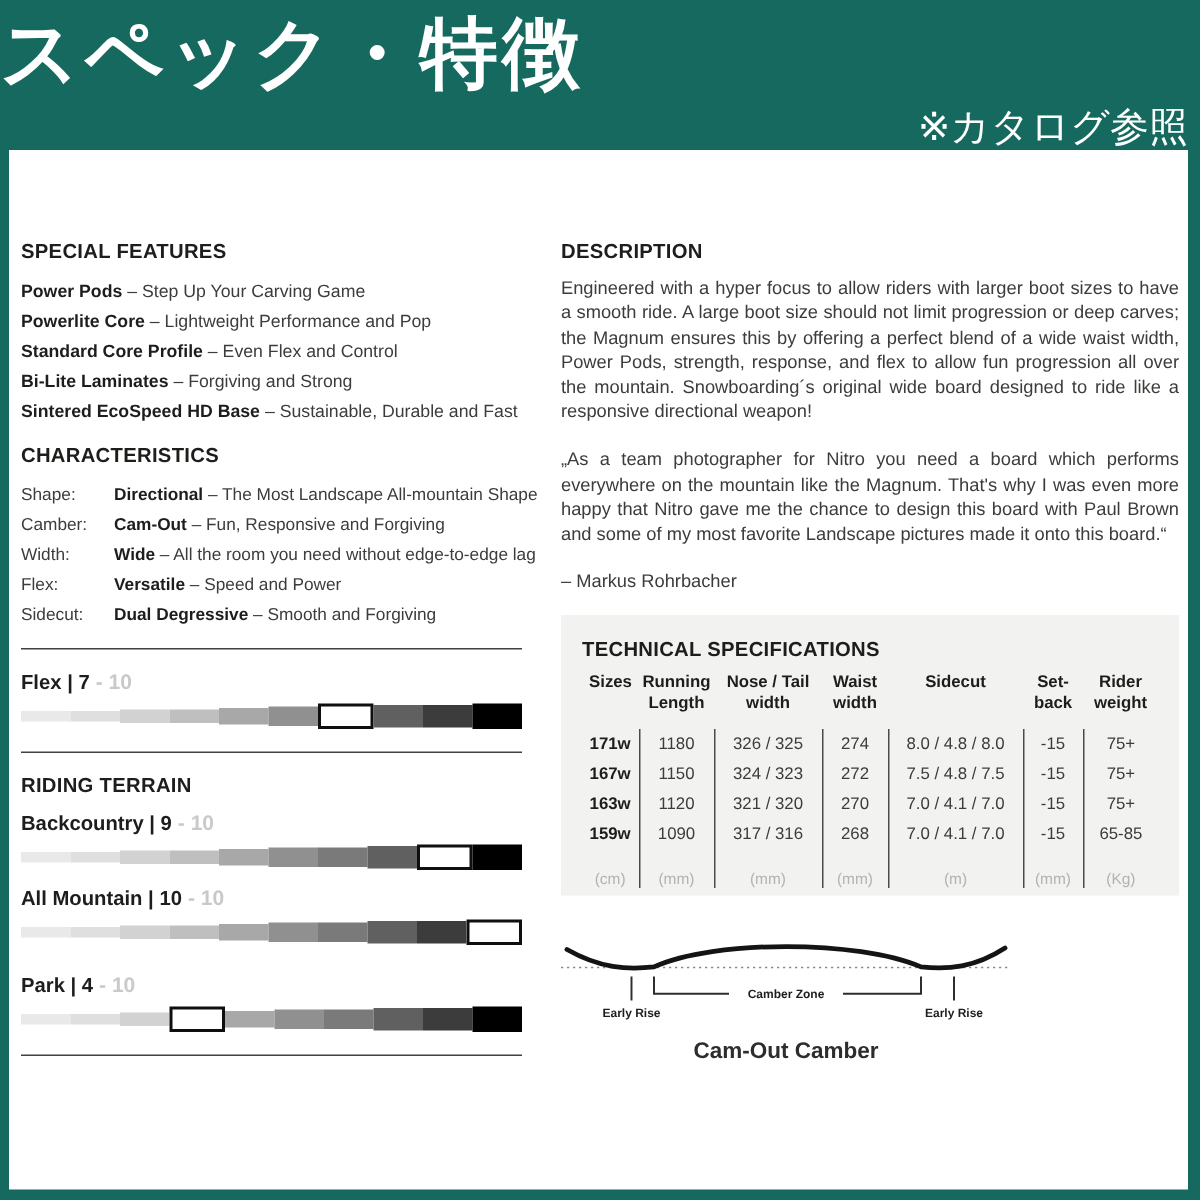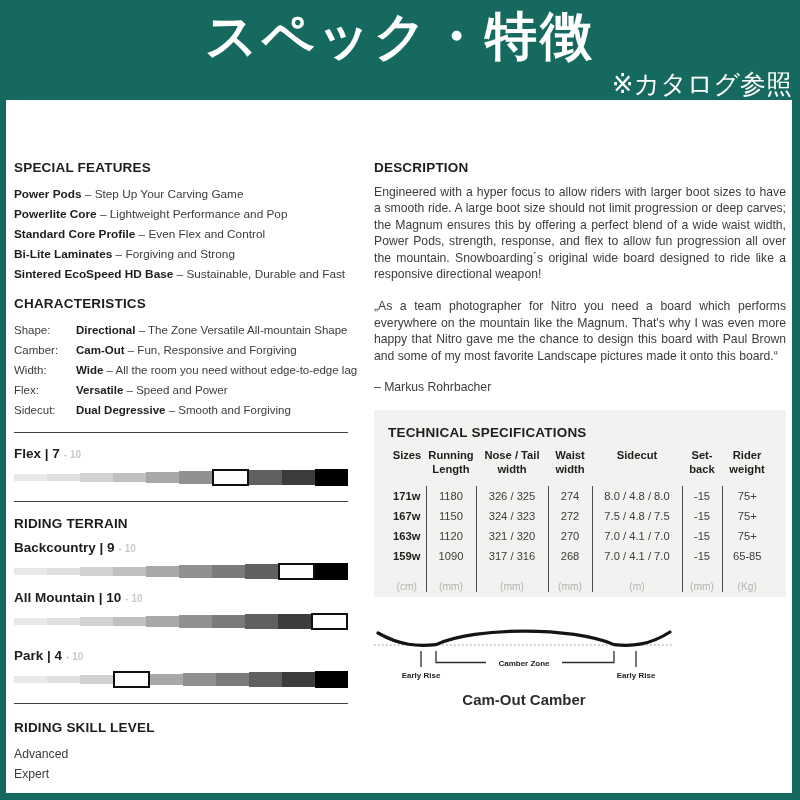--- a/index.html
+++ b/index.html
@@ -1,21 +1,21 @@
 <!DOCTYPE html>
 <html style="--accent: #15695e; --panel: #f2f2f0; --divider: #414141; --heading-text: #1d1d1b; --body-text: #3c3c3a; --muted-text: #c9c9c9; --units-text: #b3b3b1; --bar-selected-border: #0f0f0f;"><head>
 <meta charset="utf-8">
 <style>
   html,body{margin:0;padding:0;background:#fff;}
   body{font-family:"Liberation Sans","DejaVu Sans",sans-serif;}
   .page{position:relative;width:800px;height:800px;background:#fff;overflow:hidden;}
 
   
   .banner{position:absolute;top:0;left:0;width:800px;height:100px;background:var(--accent,#15695e);}
-  .banner-title{text-align:center;font-size:52px;font-weight:bold;color:#fff;letter-spacing:3px;padding-top:6px;line-height:60px;}
+  .banner-title{text-align:left;font-size:52px;font-weight:bold;color:#fff;letter-spacing:3px;padding-top:6px;line-height:60px;}
   .banner-note{position:absolute;right:8px;bottom:0;font-size:26px;color:#fff;line-height:32px;}
 
   
   .frame{position:absolute;top:100px;left:0;width:800px;height:700px;box-sizing:border-box;
          border-left:6px solid var(--accent,#15695e);
          border-right:8px solid var(--accent,#15695e);
          border-bottom:7px solid var(--accent,#15695e);}
 
   .col-left{position:absolute;left:14px;top:160px;width:334px;}
   .col-right{position:absolute;left:374px;top:160px;width:412px;}
@@ -25,21 +25,21 @@
   .feat-line{font-size:11.8px;line-height:20px;color:var(--body-text,#3c3c3a);white-space:nowrap;}
   .b{font-weight:bold;color:var(--heading-text,#1d1d1b);}
 
   .chars{margin-top:12px;}
   .char-row{font-size:11.5px;line-height:20px;color:var(--body-text,#3c3c3a);white-space:nowrap;}
   .char-lbl{display:inline-block;width:62px;}
 
   .divider{height:0;border-top:1.5px solid var(--divider,#414141);margin-top:12px;}
 
   .rate-label{font-size:13.5px;font-weight:bold;color:var(--heading-text,#1d1d1b);margin-top:12px;line-height:18px;}
-  .rate-max{font-size:10px;font-weight:bold;color:var(--muted-text,#c9c9c9);margin-left:4px;}
+  .rate-max{font-size:14px;font-weight:bold;color:var(--muted-text,#c9c9c9);margin-left:4px;}
   .bar{display:flex;align-items:center;height:19px;margin-top:4px;}
   .seg{flex:1;}
   .seg.sel{height:17px;background:#fff;border:2px solid var(--bar-selected-border,#0f0f0f);box-sizing:border-box;}
 
   .terrain{margin-top:14px;}
   .terrain-group{margin-top:8px;}
 
   .skill{margin-top:16px;}
   .skill-line{font-size:12.2px;line-height:20px;color:var(--body-text,#3c3c3a);}
 
@@ -76,21 +76,21 @@
         <div class="feat-line"><span class="b">Power Pods</span><span> – </span><span>Step Up Your Carving Game</span></div>
         <div class="feat-line"><span class="b">Powerlite Core</span><span> – </span><span>Lightweight Performance and Pop</span></div>
         <div class="feat-line"><span class="b">Standard Core Profile</span><span> – </span><span>Even Flex and Control</span></div>
         <div class="feat-line"><span class="b">Bi-Lite Laminates</span><span> – </span><span>Forgiving and Strong</span></div>
         <div class="feat-line"><span class="b">Sintered EcoSpeed HD Base</span><span> – </span><span>Sustainable, Durable and Fast</span></div>
       </div>
 
     <div class="chars">
       <div class="heading">CHARACTERISTICS</div>
       <div id="char-rows">
-          <div class="char-row"><span class="char-lbl">Shape:</span><span class="b">Directional</span><span> – </span><span>The Zone Versatile All-mountain Shape</span></div>
+          <div class="char-row"><span class="char-lbl">Shape:</span><span class="b">Directional</span><span> – </span><span>The Most Landscape All-mountain Shape</span></div>
           <div class="char-row"><span class="char-lbl">Camber:</span><span class="b">Cam-Out</span><span> – </span><span>Fun, Responsive and Forgiving</span></div>
           <div class="char-row"><span class="char-lbl">Width:</span><span class="b">Wide</span><span> – </span><span>All the room you need without edge-to-edge lag</span></div>
           <div class="char-row"><span class="char-lbl">Flex:</span><span class="b">Versatile</span><span> – </span><span>Speed and Power</span></div>
           <div class="char-row"><span class="char-lbl">Sidecut:</span><span class="b">Dual Degressive</span><span> – </span><span>Smooth and Forgiving</span></div>
         </div>
     </div>
 
     <div class="divider"></div>
 
     <div class="rate-label">
@@ -157,27 +157,20 @@
               <div class="seg" style="background: rgb(96, 96, 96); height: 14.6px;"></div>
               <div class="seg" style="background: rgb(60, 60, 60); height: 15.8px;"></div>
               <div class="seg" style="background: rgb(0, 0, 0); height: 17px;"></div>
             </div>
           </div>
         </div>
     </div>
 
     <div class="divider" style="margin-top:14px;"></div>
 
-    <div class="skill">
-      <div class="heading">RIDING SKILL LEVEL</div>
-      <div id="skill-levels">
-          <div class="skill-line">Advanced</div>
-          <div class="skill-line">Expert</div>
-        </div>
-    </div>
   </div>
 
   <div class="col-right">
     <div class="desc">
       <div class="heading">DESCRIPTION</div>
       <div id="desc-paras">
           <p>Engineered with a hyper focus to allow riders with larger boot sizes to have a smooth ride. A large boot size should not limit progression or deep carves; the Magnum ensures this by offering a perfect blend of a wide waist width, Power Pods, strength, response, and flex to allow fun progression all over the mountain. Snowboarding´s original wide board designed to ride like a responsive directional weapon!</p>
           <p>„As a team photographer for Nitro you need a board which performs everywhere on the mountain like the Magnum. That's why I was even more happy that Nitro gave me the chance to design this board with Paul Brown and some of my most favorite Landscape pictures made it onto this board.“</p>
         </div>
       <div class="author">– Markus Rohrbacher</div>

